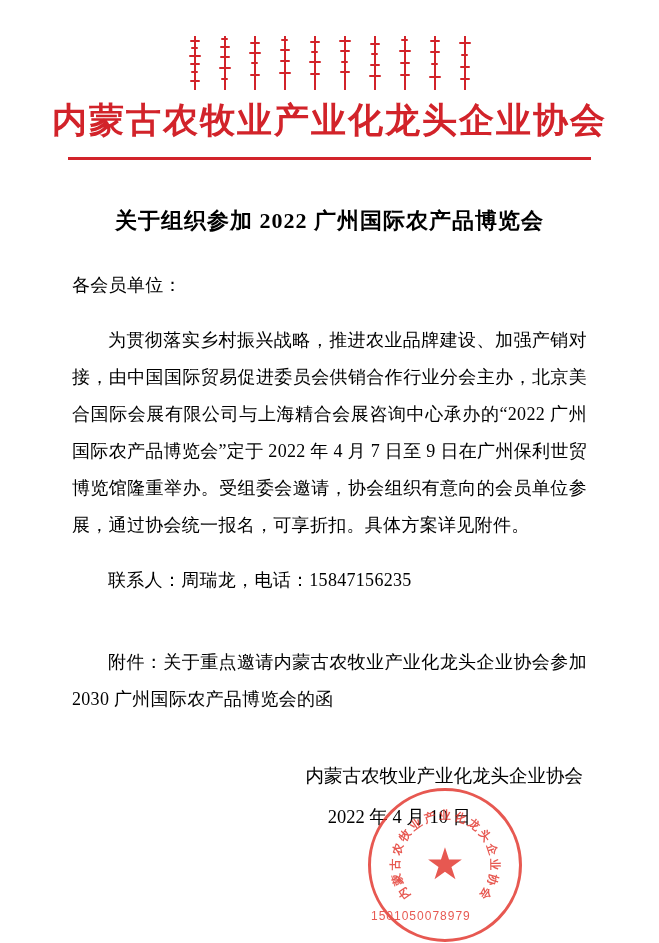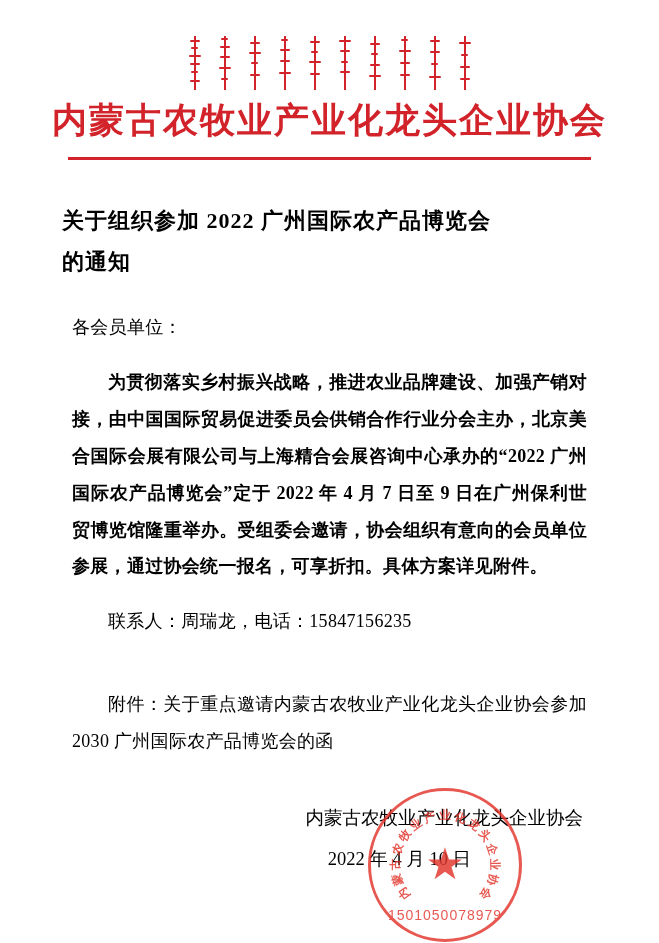--- a/index.html
+++ b/index.html
@@ -73,36 +73,36 @@
   }
   .rule {
     margin: 16px 68px 0 68px;
     height: 3px;
     background: #d2232a;
   }
 
   
   .doc-title {
     margin: 40px 62px 0 62px;
-    text-align: left;
+    text-align: center;
     font-weight: 700;
     font-size: 22px;
     line-height: 1.9;
     letter-spacing: 1px;
   }
 
   .body-text {
     margin: 20px 72px 0 72px;
     font-size: 18px;
     line-height: 2.05;
     text-align: justify;
     letter-spacing: 0.3px;
   }
   .p-salutation { margin-top: 26px; }
-  .p-indent { text-indent: 2em; font-weight: bold; }
+  .p-indent { text-indent: 2em; }
   .p-contact { text-indent: 2em; margin-top: 12px; }
   .p-attach { text-indent: 2em; margin-top: 46px; }
 
   
   .sign-block {
     margin-top: 38px;
     padding-right: 76px;
     text-align: right;
     font-size: 18.5px;
     line-height: 2.2;
@@ -152,22 +152,21 @@
     font-size: 11.5px;
     font-weight: 700;
     transform-origin: 0 0;
     white-space: nowrap;
   }
   .seal-bottom {
     position: absolute;
     left: 0;
     right: 0;
     bottom: 16px;
-    text-align: center;
-    font-size: 14px;
+    font-size: 12px;
     letter-spacing: 1px;
     font-family: "Liberation Sans", sans-serif;
   }
 </style>
 </head>
 <body>
 
 <div class="page">
 
   <div class="letterhead">
@@ -247,21 +246,20 @@
           <div class="tick" style="top:44px"></div>
       </div>
     </div>
 
     <div class="org-title">内蒙古农牧业产业化龙头企业协会</div>
     <div class="rule"></div>
   </div>
 
   <div class="doc-title">
     <div>关于组织参加 2022 广州国际农产品博览会</div>
-    <div>的通知</div>
   </div>
 
   <div class="body-text">
     <p class="p-salutation">各会员单位：</p>
     <p class="p-indent">为贯彻落实乡村振兴战略，推进农业品牌建设、加强产销对接，由中国国际贸易促进委员会供销合作行业分会主办，北京美合国际会展有限公司与上海精合会展咨询中心承办的“2022 广州国际农产品博览会”定于 2022 年 4 月 7 日至 9 日在广州保利世贸博览馆隆重举办。受组委会邀请，协会组织有意向的会员单位参展，通过协会统一报名，可享折扣。具体方案详见附件。</p>
     <p class="p-contact">联系人：周瑞龙，电话：15847156235</p>
     <p class="p-attach">附件：关于重点邀请内蒙古农牧业产业化龙头企业协会参加 2030 广州国际农产品博览会的函</p>
   </div>
 
   <div class="sign-block">

